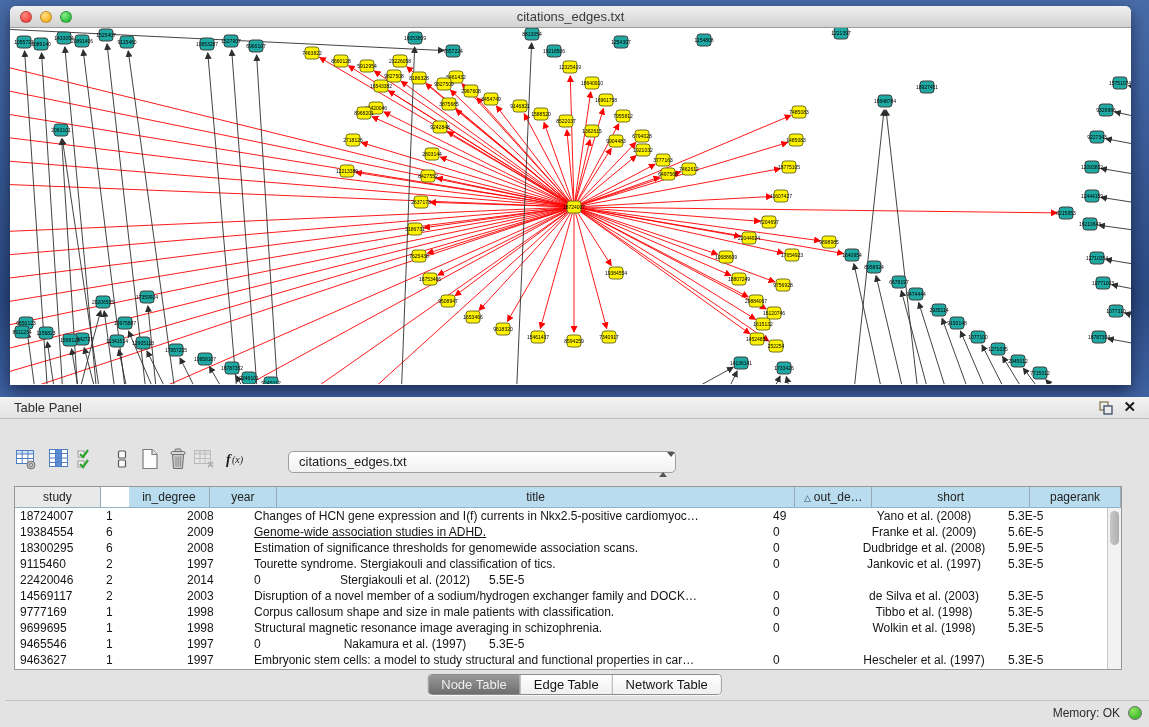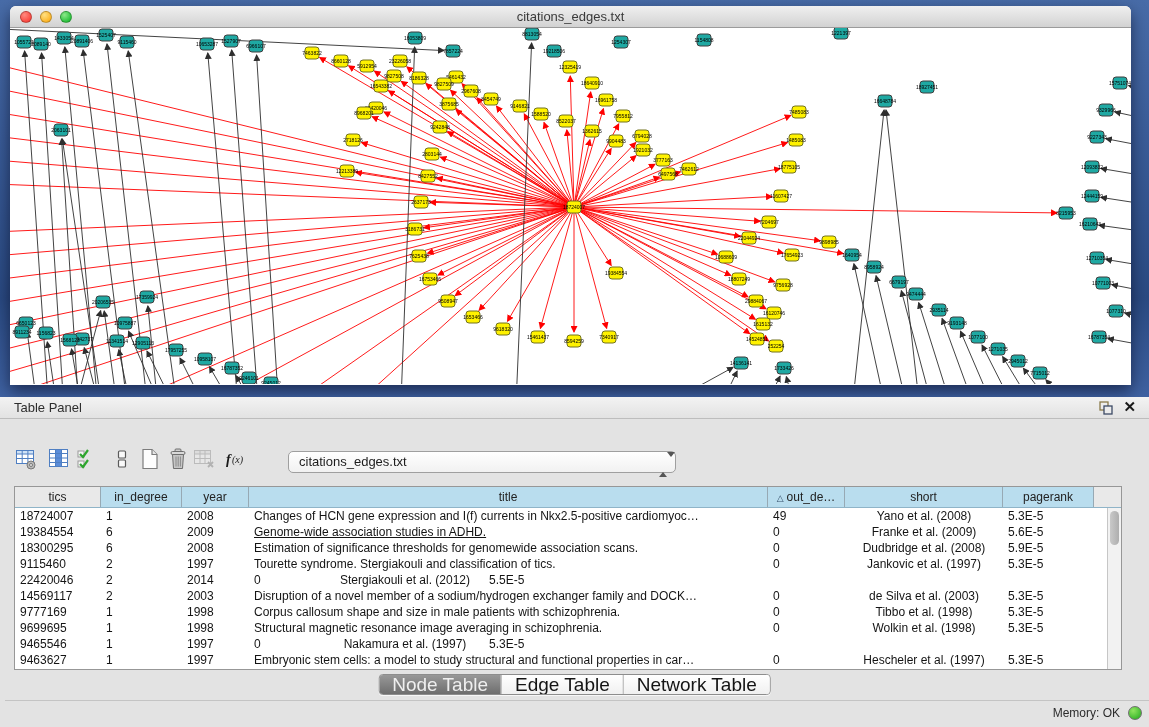--- a/index.html
+++ b/index.html
@@ -43,21 +43,21 @@
   .th .sortglyph { font-size:9px; color:#35506b; margin-right:3px; }
   .tbody { position:absolute; left:0; top:21px; right:14px; bottom:0; overflow:hidden; background:#fff; }
   .tr { display:flex; height:16px; cursor:default; }
   .td { font-size:12px; color:#141414; line-height:16px; white-space:nowrap; overflow:hidden; padding-left:5px; }
   .td.center { text-align:center; padding-left:0; }
   .vscroll { position:absolute; right:0; top:21px; bottom:0; width:14px; background:#f2f2f2; border-left:1px solid #c6c6c6; }
   .vthumb { position:absolute; left:2px; top:3px; width:9px; height:34px; background:linear-gradient(90deg,#c9c9c9,#aeaeae); border-radius:5px; }
 
   .tabs { position:absolute; left:50%; top:277px; transform:translateX(-50%); display:flex; height:21px;
     border:1px solid #8d8d8d; border-radius:4px; overflow:hidden; background:#fdfdfd; box-shadow:0 1px 0 rgba(255,255,255,.7); }
-  .tab { font-size:19px; line-height:19px; padding:0 13px; color:#141414; background:linear-gradient(#ffffff,#f0f0f0); cursor:pointer; }
+  .tab { font-size:13px; line-height:19px; padding:0 13px; color:#141414; background:linear-gradient(#ffffff,#f0f0f0); cursor:pointer; }
   .tab + .tab { border-left:1px solid #adadad; }
   .tab.active { background:linear-gradient(#989898,#6e6e6e); color:#efefef; }
 
   .statusbar { position:absolute; left:5px; bottom:0; width:1149px; height:25px; background:#e3e3e3; border-top:1px solid #c4c4c4; }
   .mem { position:absolute; right:34px; top:5px; font-size:12px; color:#2c2c2c; }
   .memdot { position:absolute; right:12px; top:5px; width:14px; height:14px; border-radius:50%;
     background:radial-gradient(circle at 35% 30%, #8fe55e, #3cb82e 75%); border:1px solid #6f6f6f; }
 </style>
 </head>
 <body>
@@ -522,22 +522,22 @@
     <text x="8" y="16" font-family="Liberation Serif, serif" font-style="italic" font-size="10" fill="#1a1a1a">(x)</text>
   </svg>
 
   <div class="combo">
     <span>citations_edges.txt</span>
     <span class="arrows"><span class="up"></span><span class="dn"></span></span>
   </div>
 
   <div class="tableview">
     <div class="thead" id="thead">
-        <div class="th gray" style="width: 86px;">tics</div>
-        <div class="th" style="width: 81px;">in_degree</div>
+        <div class="th gray" style="width: 86px;">study</div>
+        <div class="th" style="width: 81px; margin-left: 28px;">in_degree</div>
         <div class="th" style="width: 67px;">year</div>
         <div class="th" style="width: 519px;">title</div>
         <div class="th" style="width: 77px;"><span class="sortglyph">△</span>out_de…</div>
         <div class="th" style="width: 158px;">short</div>
         <div class="th" style="width: 91px;">pagerank</div>
         <div class="th gray" style="flex: 1 1 0%; border-right: none;"></div>
       </div>
     <div class="tbody" id="tbody">
         <div class="tr">
           <div class="td" style="width: 86px;">18724007</div>
@@ -589,21 +589,21 @@
           <div class="td" style="width: 67px;">2003</div>
           <div class="td" style="width: 519px;">Disruption of a novel member of a sodium/hydrogen exchanger family and DOCK…</div>
           <div class="td" style="width: 77px;">0</div>
           <div class="td center" style="width: 158px;">de Silva et al. (2003)</div>
           <div class="td" style="width: 91px;">5.3E-5</div>
         </div>
         <div class="tr">
           <div class="td" style="width: 86px;">9777169</div>
           <div class="td" style="width: 81px;">1</div>
           <div class="td" style="width: 67px;">1998</div>
-          <div class="td" style="width: 519px;">Corpus callosum shape and size in male patients with schizophrenia.</div>
+          <div class="td" style="width: 519px;">Corpus callosum shape and size in male patients with classification.</div>
           <div class="td" style="width: 77px;">0</div>
           <div class="td center" style="width: 158px;">Tibbo et al. (1998)</div>
           <div class="td" style="width: 91px;">5.3E-5</div>
         </div>
         <div class="tr">
           <div class="td" style="width: 86px;">9699695</div>
           <div class="td" style="width: 81px;">1</div>
           <div class="td" style="width: 67px;">1998</div>
           <div class="td" style="width: 519px;">Structural magnetic resonance image averaging in schizophrenia.</div>
           <div class="td" style="width: 77px;">0</div>

